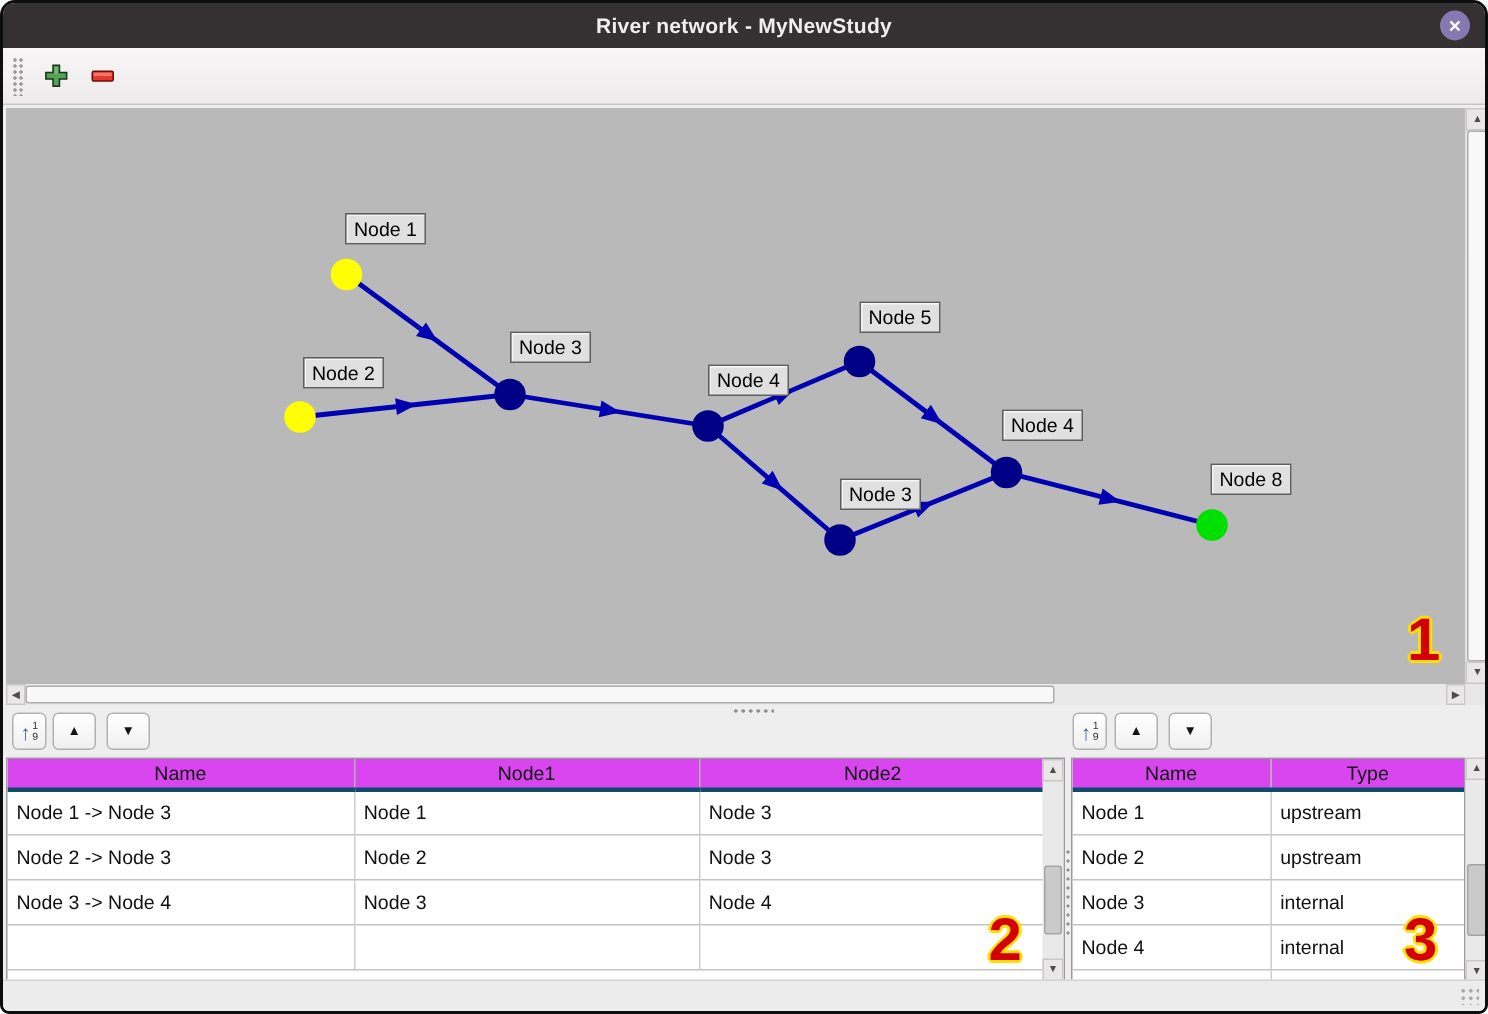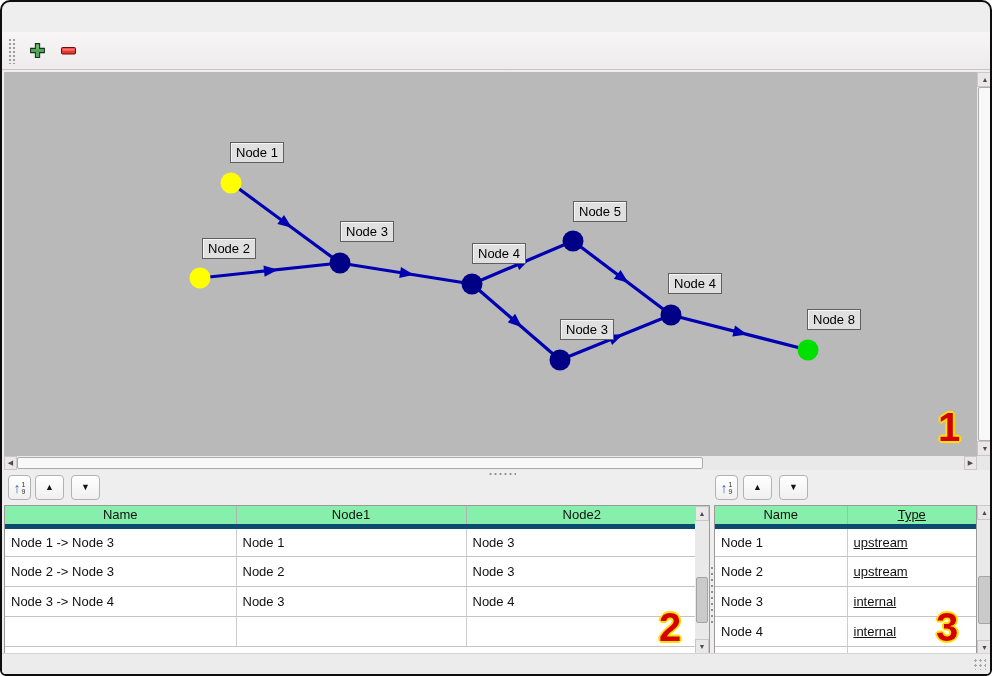--- a/index.html
+++ b/index.html
@@ -88,37 +88,37 @@
   .sort-arrow { color:#46619f; font-size:14px; font-weight:bold; }
   .sort-digits { display:flex; flex-direction:column; font-size:7px; color:#333; margin-left:1px; }
 
   
   .table-wrap {
     position:absolute; top:503px; height:150px; background:#fff;
     border:1px solid #9a9a9a; overflow:hidden;
   }
   table { border-collapse:collapse; table-layout:fixed; font-size:13px; color:#111; }
   th {
-    background:#86efac; font-weight:normal; height:20px; font-size:13px;
-    border-right:1px solid #b3b3b3; border-bottom:5px solid #0c4a6e; text-align:center;
+    background:#d946ef; font-weight:normal; height:20px; font-size:13px;
+    border-right:1px solid #b3b3b3; border-bottom:3px solid #0c4a6e; text-align:center;
   }
   td {
     height:30px; background:#fff; padding-left:6px;
     border-right:1px solid #cdcdcd; border-bottom:1px solid #c4c4c4;
     overflow:hidden; white-space:nowrap;
   }
   th:last-child, td:last-child { border-right:none; }
 
   .links-table { position:absolute; left:0; top:0; width:692px; }
   .links-table th:nth-child(1), .links-table td:nth-child(1){ width:231px; }
   .links-table th:nth-child(2), .links-table td:nth-child(2){ width:230px; }
   .links-table th:nth-child(3), .links-table td:nth-child(3){ width:231px; }
   .nodes-table { position:absolute; left:0; top:0; width:261px; }
   .nodes-table th:nth-child(1), .nodes-table td:nth-child(1){ width:132px; }
-  .nodes-table th:nth-child(2), .nodes-table td:nth-child(2){ width:129px;text-decoration:underline; }
+  .nodes-table th:nth-child(2), .nodes-table td:nth-child(2){ width:129px; }
 
   
   .statusbar {
     position:absolute; left:0; right:0; bottom:0; height:21px;
     background:#ececec; border-top:1px solid #d4d4d4;
   }
   .resize-grip {
     position:absolute; right:4px; bottom:4px; width:13px; height:12px;
     background-image:radial-gradient(circle,#a8a8a8 1px,transparent 1.2px);
     background-size:5px 5px;
@@ -134,20 +134,26 @@
       -1px -1px var(--halo,#ffe000), 1px -1px var(--halo,#ffe000),
       -1px 1px var(--halo,#ffe000), 1px 1px var(--halo,#ffe000);
     pointer-events:none;
   }
 </style>
 </head>
 <body>
 
 <div class="window">
 
+  <div class="titlebar">
+    <span class="title">River network - MyNewStudy</span>
+    <div class="close-btn">
+      <span>✕</span>
+    </div>
+  </div>
 
   <div class="toolbar">
     <div class="drag-handle"></div>
     <div class="tb-btn">
       <svg width="17" height="17" viewBox="0 0 16 16">
         <path d="M6 1.5h4v4.5h4.5v4H10v4.5H6V10H1.5V6H6z" fill="#55a35a" stroke="#17361a" stroke-width="1"></path>
         <path d="M6.8 2.3h2.4v4.5h-2.4z" fill="#7cc07f" opacity="0.7"></path>
       </svg>
     </div>
     <div class="tb-btn">

